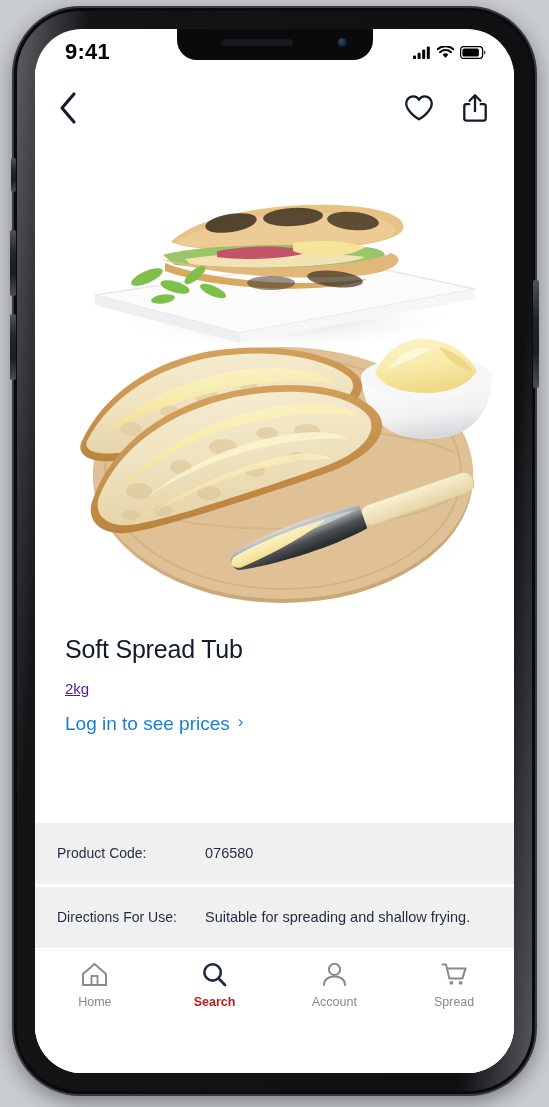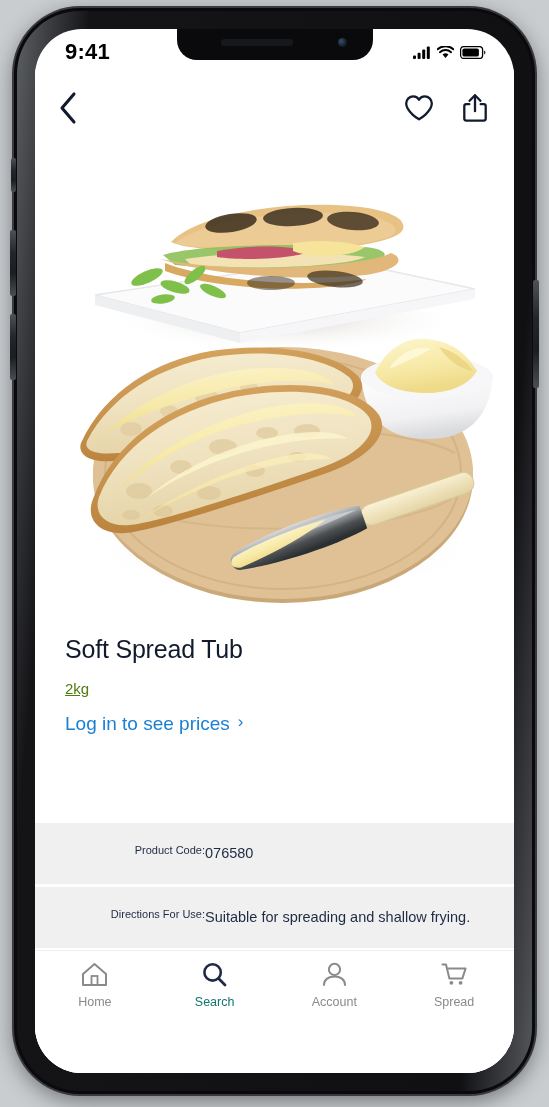--- a/index.html
+++ b/index.html
@@ -79,49 +79,49 @@
 
   
   #product-image{
     position:absolute; left:0; top:0; width:479px; height:460px;
     background:#ffffff; overflow:hidden;
   }
 
   
   #product-info{ position:absolute; top:460px; left:8px; width:100%; padding:28px 22px 22px 22px; background:#fff; }
   #product-title{ font-size:25px; color:#121a2e; letter-spacing:-.2px; }
-  #product-size{ font-size:15px; color:#4d7c0f; margin-top:16px;text-decoration:underline; }
+  #product-size{ font-size:15px; color:#4c1d95; margin-top:16px;text-decoration:underline; }
   #login-prices-link{
     display:inline-flex; gap:8px;
     margin-top:16px; font-size:19px; color:#1a7fd4; cursor:pointer;
   }
   #login-prices-link .chev{ font-size:17px; line-height:1; }
 
   
   #spec-table{ position:absolute; top:676px; left:0; width:100%; }
   .spec-row{
     display:flex; background:#f0f0f0;
     border-bottom:3px solid #ffffff;
     padding:20px 22px;
   }
-  .spec-label{ width:148px; flex:none; font-size:11px; color:#1f2a44; line-height:1.45;text-align:right; }
+  .spec-label{ width:148px; flex:none; font-size:14px; color:#1f2a44; line-height:1.45; }
   .spec-value{ flex:1; font-size:14.5px; color:#1f2a44; line-height:1.45; }
 
   
   #tab-bar{
     position:absolute; bottom:42px; left:0; width:100%; height:80px;
     background:#fff; display:flex; align-items:flex-start;
     padding-top:10px; z-index:25;
     box-shadow:0 -1px 0 rgba(0,0,0,.06);
   }
   .tab-item{
     flex:1; display:flex; flex-direction:column; align-items:center; gap:7px; cursor:pointer;
   }
   .tab-label{ font-size:12.5px; color:#8a8a8a; }
-  .tab-item.active .tab-label{ color:#0f766e; font-weight:normal; }
+  .tab-item.active .tab-label{ color:#b91c1c; font-weight:bold; }
   #tab-spacer{ position:absolute; bottom:0; left:0; width:100%; height:42px; background:#fff; z-index:24; }
 </style>
 </head>
 <body>
 
 <div id="phone-frame">
   <div class="side-btn" id="silent-switch"></div>
   <div class="side-btn" id="volume-up-button"></div>
   <div class="side-btn" id="volume-down-button"></div>
   <div class="side-btn" id="power-button"></div>

